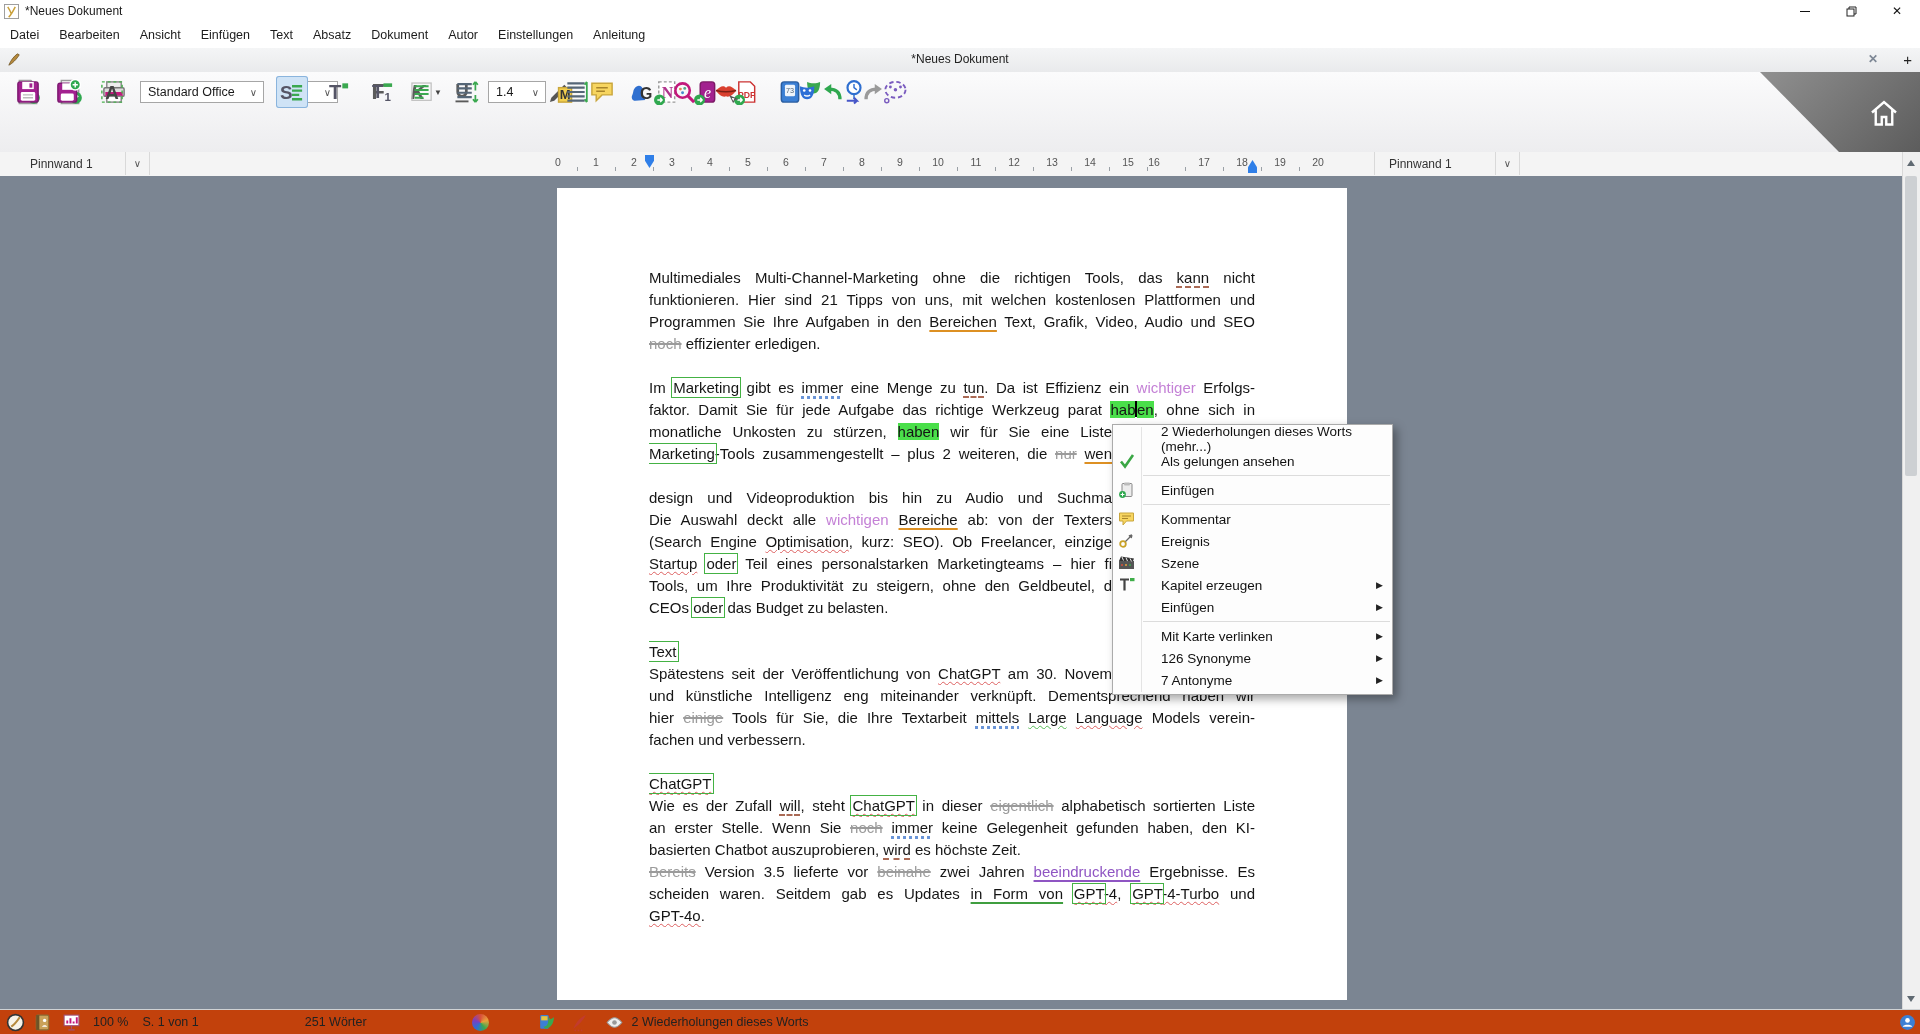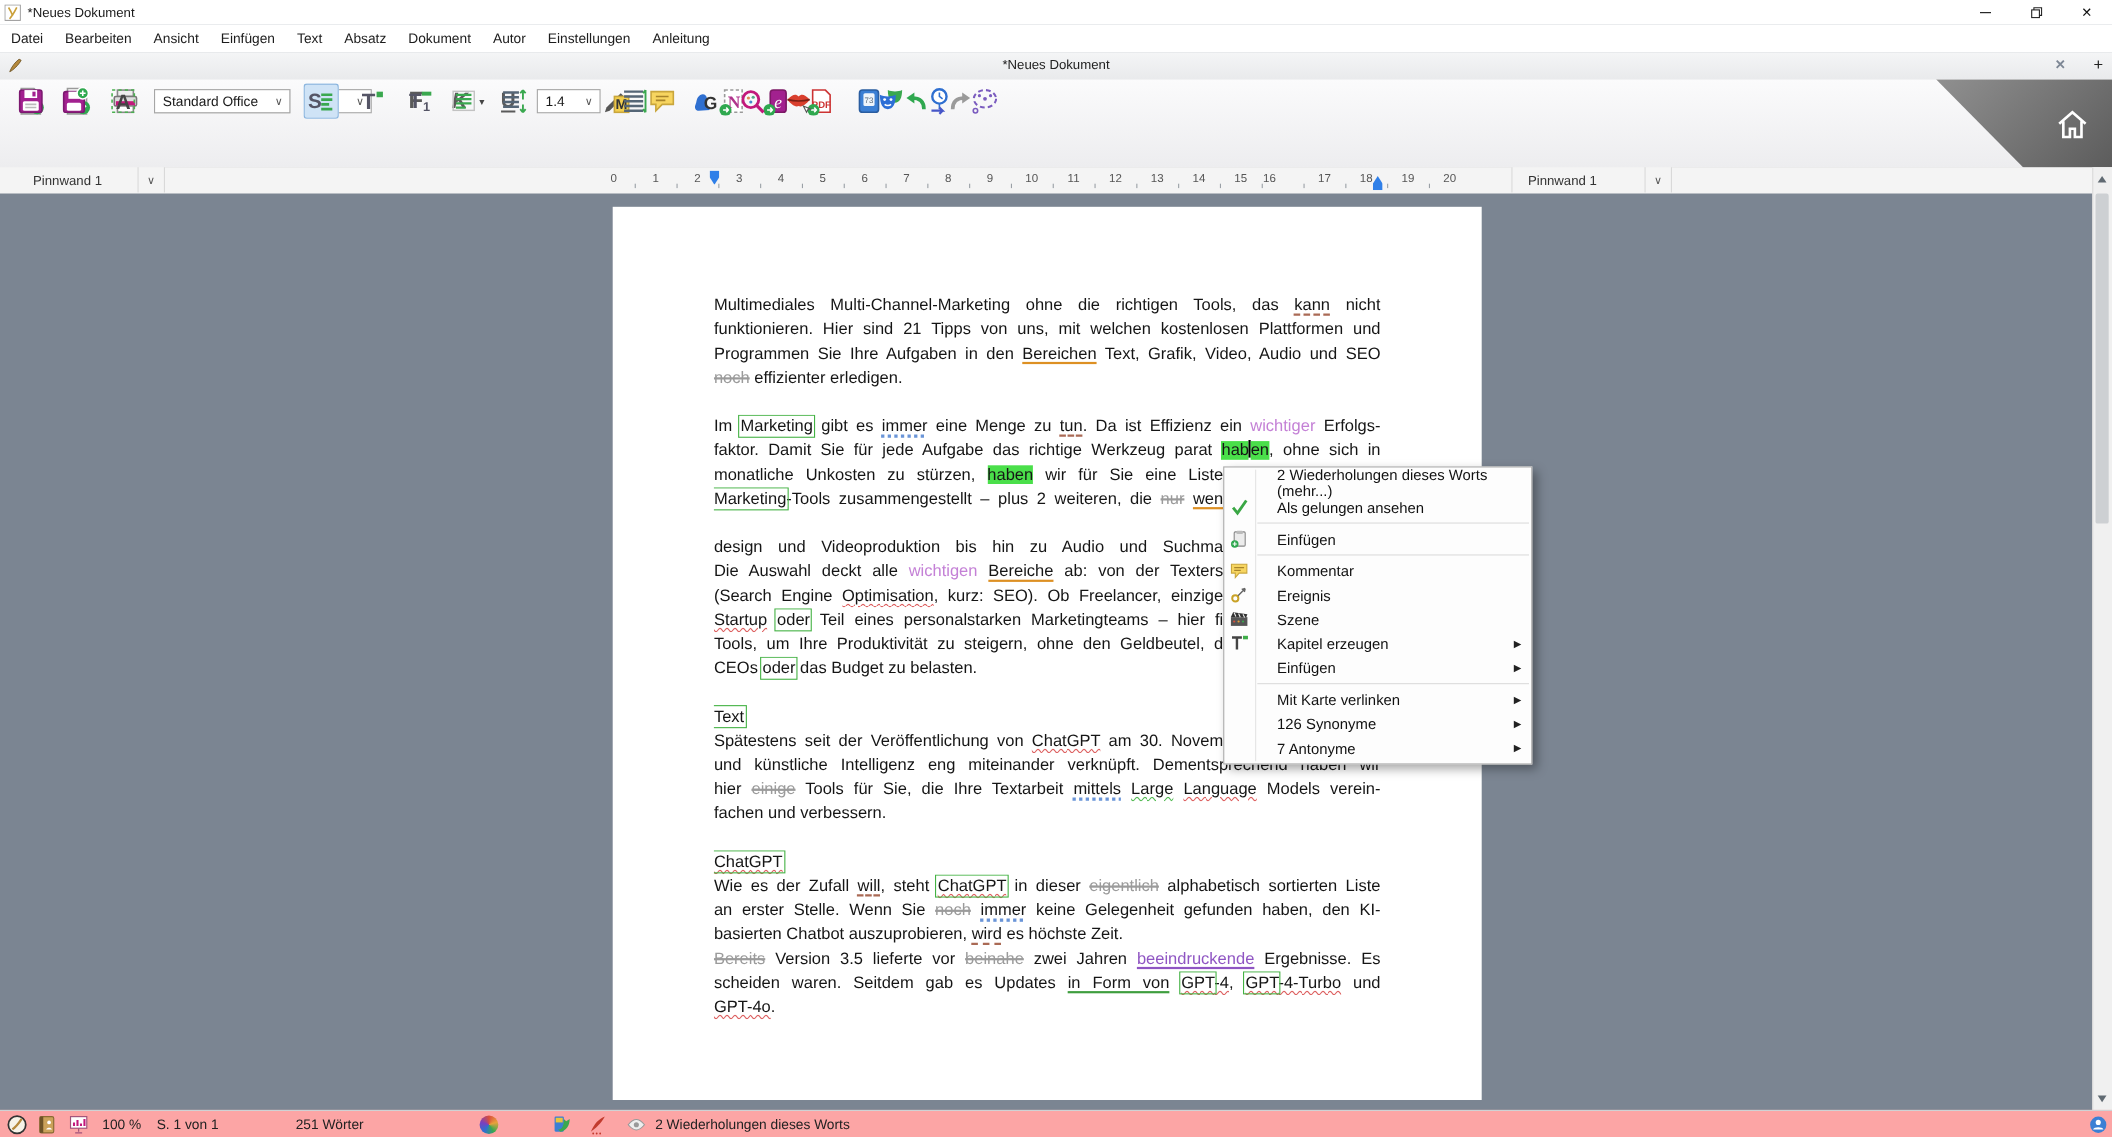--- a/index.html
+++ b/index.html
@@ -73,21 +73,21 @@
   .sthumb{position:absolute;left:2px;top:24px;width:12px;height:300px;background:#cdd0d3;border-radius:2px}
   
   .ctxmenu{position:absolute;left:1112px;top:424px;width:281px;background:#fdfdfd;border:1px solid #ababab;box-shadow:4px 4px 9px rgba(0,0,0,.35);padding:3px 0;font-size:13.5px;color:#111;box-sizing:border-box}
   .ctxmenu::before{content:"";position:absolute;left:28px;top:2px;bottom:2px;width:1px;background:#e4e4e4}
   .mi{height:22px;display:flex;align-items:center;position:relative;padding-left:48px}
   .mi .ic{position:absolute;left:5px;top:2px;width:18px;height:18px}
   .mi .ic svg{width:18px;height:18px}
   .mi .arrow{position:absolute;right:9px;font-size:9px;color:#222}
   .msep{border-top:1px solid #dcdcdc;margin:3px 2px 3px 30px}
   
-  .statusbar{position:absolute;left:0;bottom:0;width:100%;height:24px;background:#fca5a5;border-top:1px solid #cfd2d4;display:flex;align-items:center;font-size:12.5px;color:#222}
+  .statusbar{position:absolute;left:0;bottom:0;width:100%;height:24px;background:#c2410c;border-top:1px solid #cfd2d4;display:flex;align-items:center;font-size:12.5px;color:#222}
   .sic{width:19px;height:19px;flex:none}
   .sic svg{width:19px;height:19px}
   .cwheel{width:17px;height:17px;border-radius:50%;background:conic-gradient(#d94f3c,#e9a13b,#3aa84f,#2f6fd0,#7a3fc0,#d94f3c);flex:none}
   .cornerwidget{position:absolute;right:3px;bottom:2px;width:19px;height:19px}
 </style>
 </head>
 <body>
 
 <div class="titlebar">
   <span class="appicon">
@@ -572,21 +572,21 @@
         <path d="M8.5 13c.5-2 4.5-2 5 0z" fill="#fff"></path>
       </svg></span>
   <span class="sic" style="margin-left:10px">
     <svg viewBox="0 0 18 18">
         <rect x="2" y="2" width="14" height="10" fill="#fff" stroke="#a0527a"></rect>
         <path d="M5 10V7M8 10V5M11 10V8M14 10V4" stroke="#c2187b" stroke-width="1.8"></path>
         <path d="M9 12v3M6 16h6" stroke="#a0527a"></path>
       </svg></span>
   <span style="margin-left:12px">100 %</span>
   <span style="margin-left:14px">S. 1 von 1</span>
-  <span style="margin-left:70px">251 Wörter</span>
+  <span style="margin-left:106px">251 Wörter</span>
   <span class="cwheel" style="margin-left:105px"></span>
   <span class="sic" style="margin-left:48px">
     <svg viewBox="0 0 18 18">
         <rect x="3" y="2" width="8" height="13" rx="1" fill="#3b7fd4"></rect>
         <rect x="4" y="3" width="6" height="4" fill="#e9c53b"></rect>
         <path d="M8 15c5-1 8-5 8-11l-3 2-2-2c0 5-1 9-5 9z" fill="#3aa84f"></path>
       </svg></span>
   <span class="sic" style="margin-left:14px">
     <svg viewBox="0 0 18 18">
         <path d="M3 15C6 13 12 8 15 2 10 4 6 8 3 15z" fill="#c23b2e"></path>

